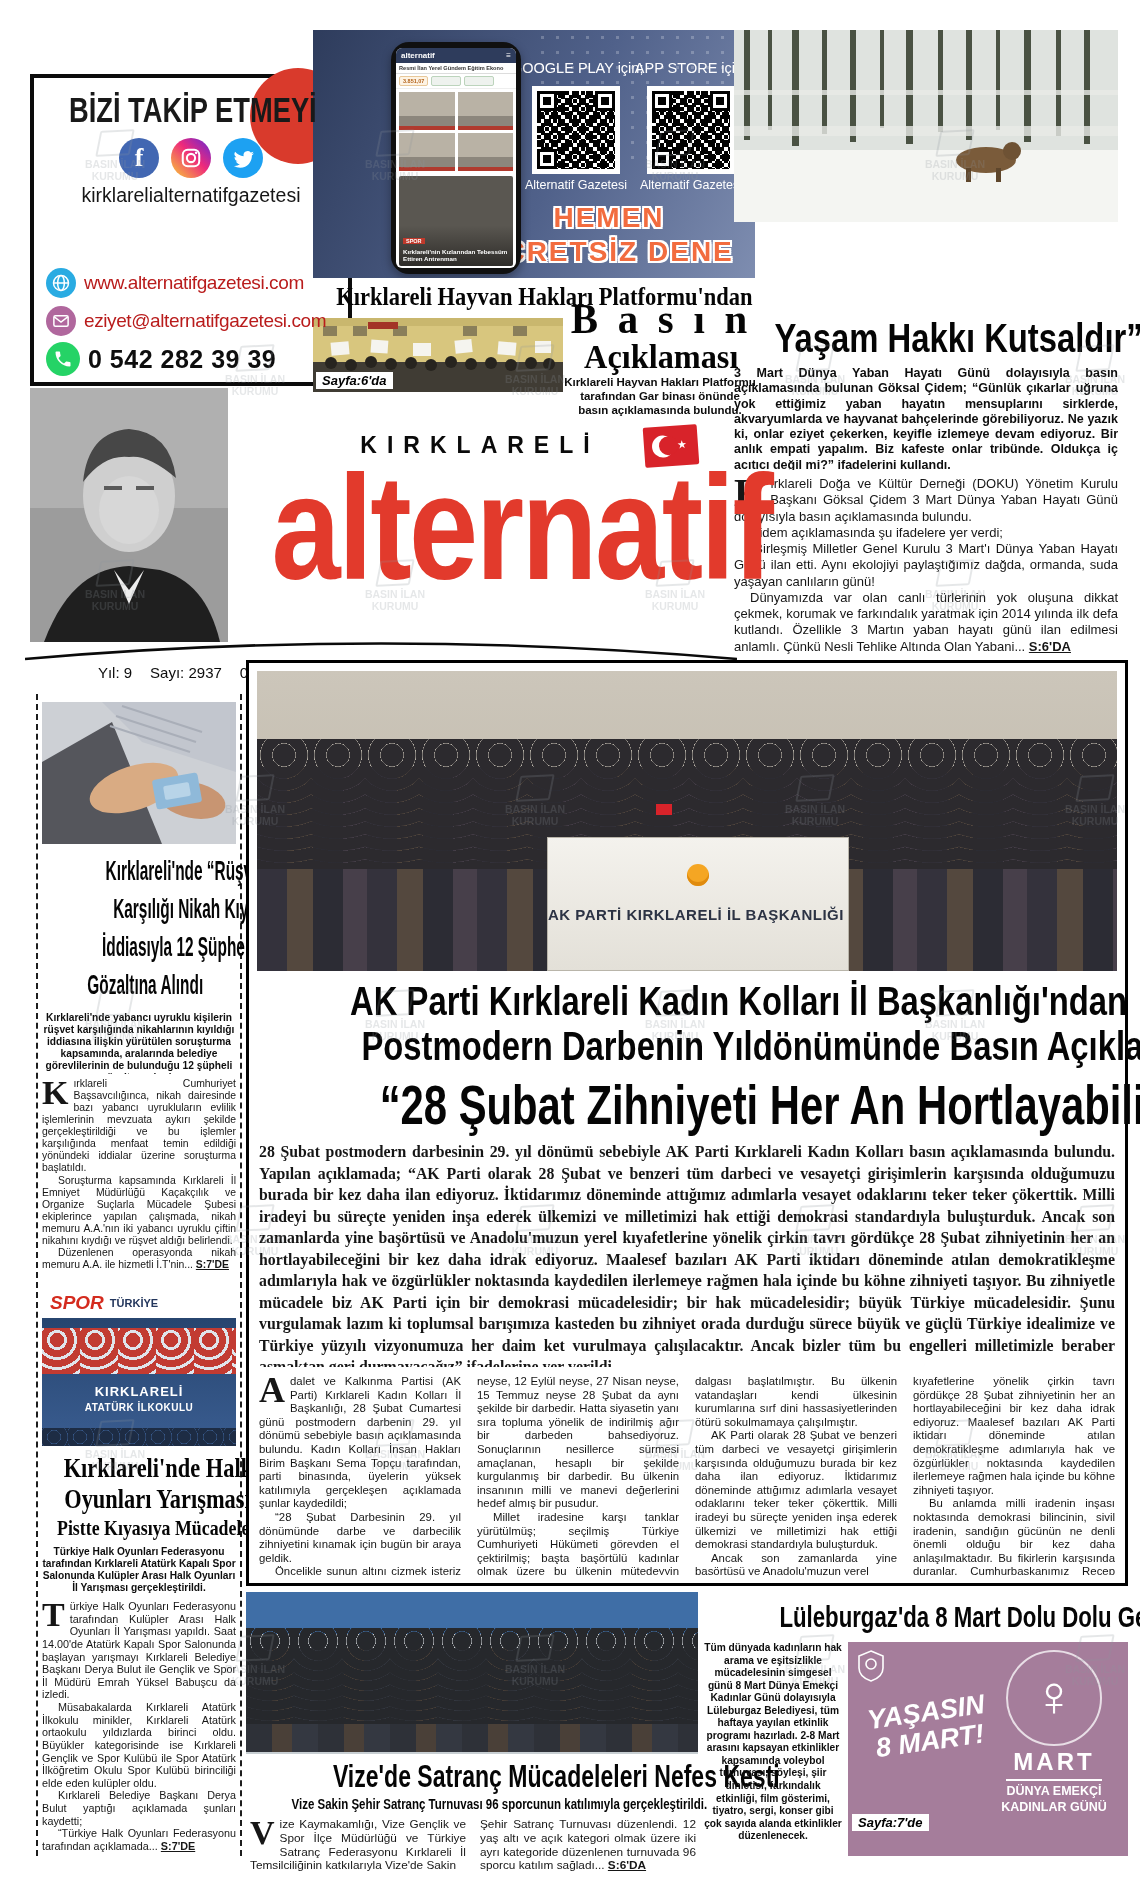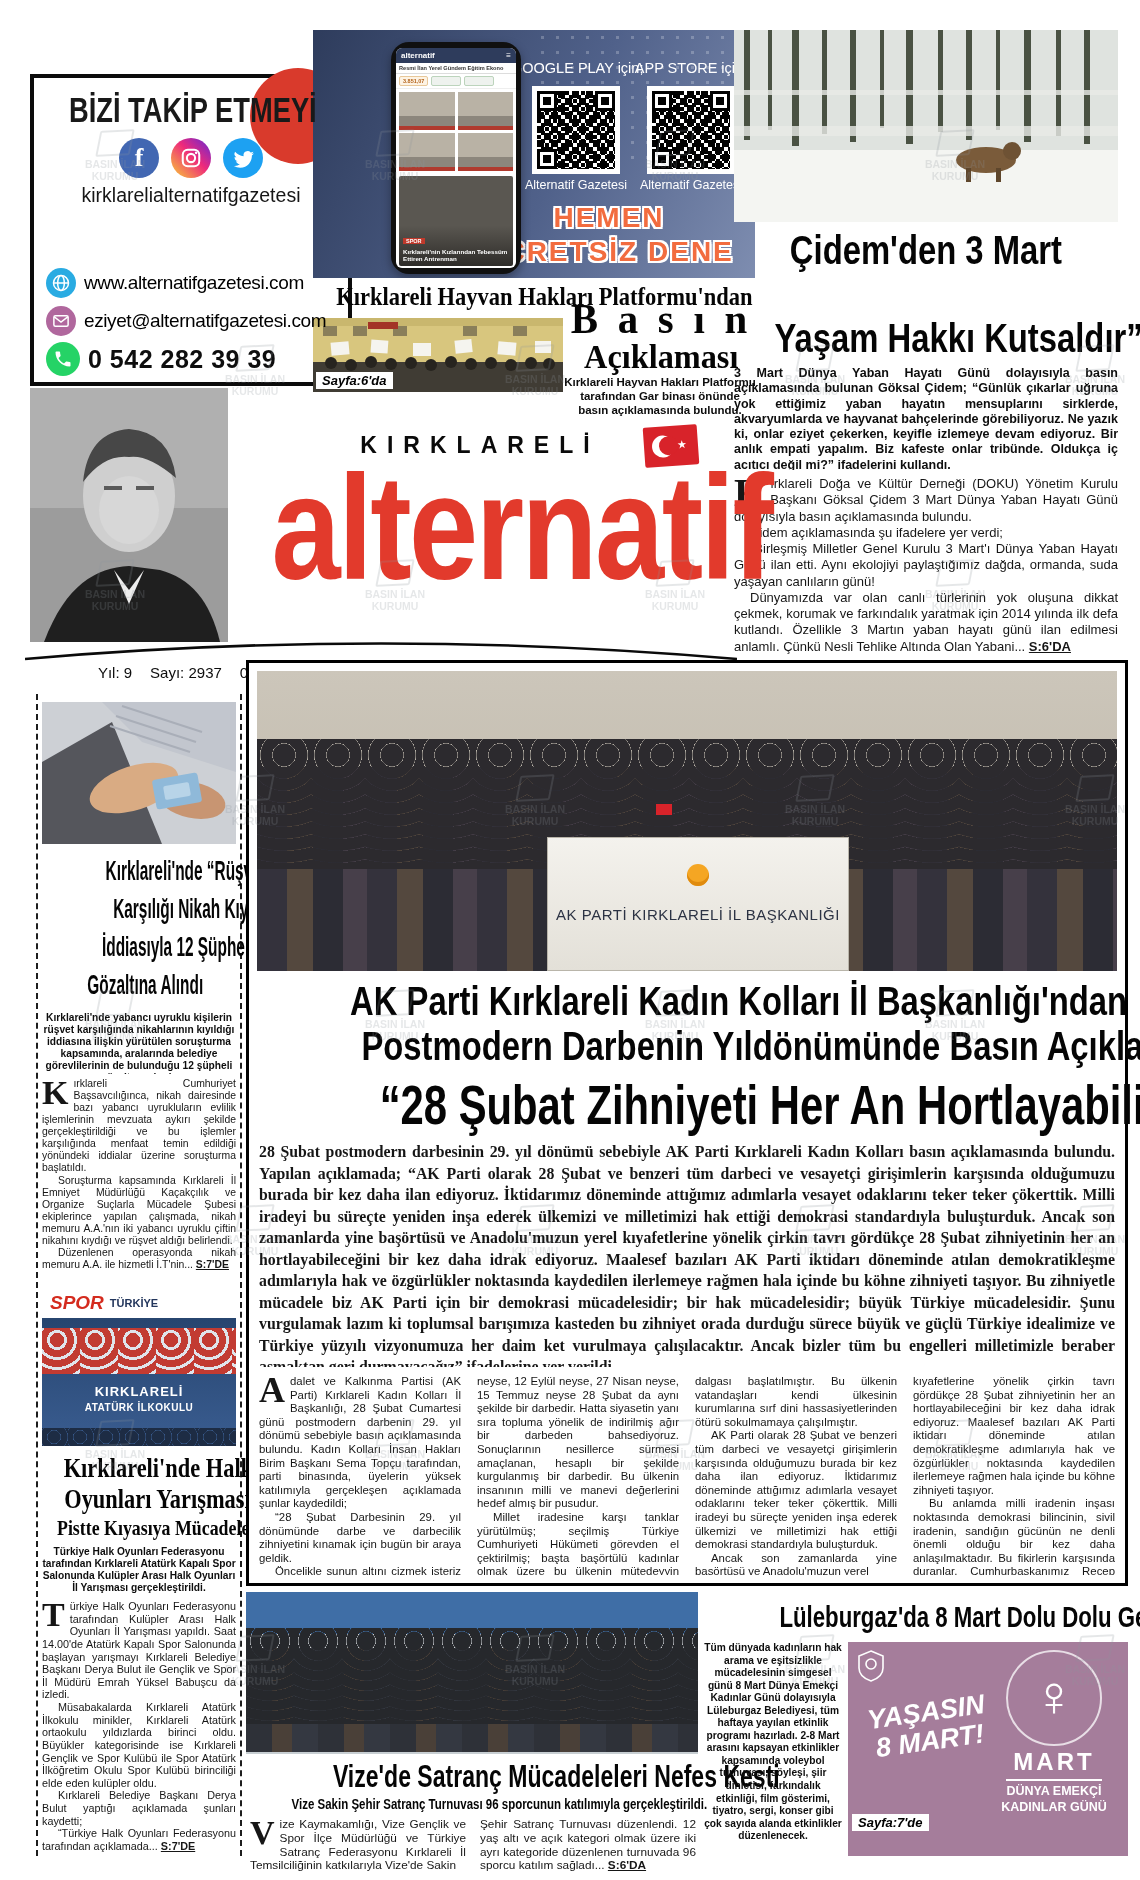--- a/index.html
+++ b/index.html
@@ -23,21 +23,21 @@
   .wm .cube{width:30px;height:22px;border:2px solid #8e959c;margin:0 auto 2px;border-radius:2px;
       transform:skewX(-14deg) rotate(-3deg);}
   
   #followbox{position:absolute;left:30px;top:74px;width:322px;height:312px;border:4px solid #0b0b0b;box-sizing:border-box;background:#fff;}
   .redcirc{position:absolute;right:2px;top:-10px;width:96px;height:96px;border-radius:50%;background:#d93a2c;z-index:0;}
   .ft{position:relative;z-index:1;text-align:center;font-weight:700;color:#191919;white-space:nowrap;}
   .ft>span{display:inline-block;transform:scaleX(.78);transform-origin:50% 50%;}
   .icir{width:40px;height:40px;border-radius:50%;display:flex;align-items:center;justify-content:center;color:#fff;}
   .crow{position:absolute;left:12px;display:flex;align-items:center;gap:8px;z-index:1;}
   .cico{width:30px;height:30px;border-radius:50%;display:flex;align-items:center;justify-content:center;flex:0 0 30px;}
-  .ctxt{font-size:19px;letter-spacing:-.4px;color:#000000;}
+  .ctxt{font-size:19px;letter-spacing:-.4px;color:#b91c1c;}
   
   #banner{position:absolute;left:313px;top:30px;width:442px;height:248px;
           background:linear-gradient(115deg,#2e3c5c 0%,#50618a 55%,#7e8db0 100%);overflow:hidden;}
   .dots{position:absolute;right:0;top:0;width:220px;height:130px;opacity:.45;
         background-image:radial-gradient(rgba(255,255,255,.5) 1.5px,transparent 1.6px);background-size:15px 15px;}
   .blabel{position:absolute;color:#fff;font-size:14.5px;white-space:nowrap;}
   .qr{position:absolute;width:88px;background:#fff;padding:5px;box-sizing:border-box;}
   .qrm{position:relative;width:78px;height:78px;
        background-image:repeating-conic-gradient(#000 0 25%,#fff 0 50%),repeating-conic-gradient(#000 0 25%,transparent 0 50%);
        background-size:8px 8px,14px 14px;background-blend-mode:multiply;}
@@ -72,21 +72,21 @@
   .cres::after{content:"";position:absolute;width:19px;height:19px;border-radius:50%;background:#d8232a;left:7px;top:1px;}
   .star{position:absolute;color:#fff;font-size:11px;left:33px;top:13px;}
   #dateline{position:absolute;left:25px;top:664px;width:712px;text-align:center;font-size:15px;color:#0d0d0d;}
   #dateline span{margin:0 9px;}
   .u{text-decoration:underline;font-weight:700;}
   
   .dashv{position:absolute;width:0;border-left:2.5px dashed #1d1d1d;}
   
   #mainbox{position:absolute;left:246px;top:660px;width:882px;height:926px;border:3.5px solid #000;box-sizing:border-box;background:#fff;}
   .podium{position:absolute;left:290px;bottom:0;width:300px;height:132px;background:linear-gradient(180deg,#f4f2ed,#e3e0d8);border:1px solid #b9b5aa;}
-  .podium .ptx{position:absolute;left:0;right:0;top:68px;text-align:center;font-size:15px;font-weight:400;color:#2c3344;letter-spacing:.5px;}
+  .podium .ptx{position:absolute;left:0;right:0;top:68px;font-size:15px;font-weight:700;color:#2c3344;letter-spacing:.5px;}
   .akdot{position:absolute;left:50%;top:26px;width:22px;height:22px;margin-left:-11px;border-radius:50%;background:#f5a623;box-shadow:inset 0 -4px #e08b0e;}
   .mini-flag{position:absolute;left:36%;top:-34px;width:16px;height:11px;background:#d8232a;}
   
   #mart8{position:absolute;left:848px;top:1642px;width:280px;height:214px;background:#a57d9b;overflow:hidden;}
   .slogan{position:absolute;left:4px;top:56px;width:152px;color:#fff;font-weight:800;font-style:italic;font-size:27px;line-height:1.08;text-align:center;transform:rotate(-8deg);}
   .fem{position:absolute;right:14px;top:8px;width:120px;text-align:center;color:#fff;}
   .femcirc{width:92px;height:92px;margin:0 auto;border:2px solid rgba(255,255,255,.75);border-radius:50%;font-size:58px;line-height:88px;}
   .femmonth{font-size:24px;font-weight:700;letter-spacing:3px;margin-top:2px;}
   .femline{width:96px;height:2px;background:#fff;margin:3px auto;}
   .femsub{font-size:12.5px;font-weight:700;line-height:1.25;}
@@ -257,21 +257,20 @@
           <rect x="0" y="96" width="384" height="10"></rect>
           <rect x="0" y="60" width="384" height="5"></rect>
         </g>
       <rect y="120" width="384" height="72" fill="#f4f5f2"></rect>
       <ellipse cx="252" cy="130" rx="30" ry="13" fill="#7a5b3a"></ellipse>
       <circle cx="278" cy="121" r="9" fill="#6e5234"></circle>
       <rect x="232" y="138" width="5" height="14" fill="#5e462c"></rect>
         <rect x="262" y="138" width="5" height="14" fill="#5e462c"></rect>
     </svg>
   </div>
-  <div class="hl" style="left:734px;top:228px;width:384px;font-size:40px;line-height:44px;--sx:.82;"><span>Çidem'den 3 Mart</span></div>
   <div class="hl" style="left:734px;top:316px;width:384px;font-size:40px;line-height:44px;--sx:.82;"><span>Yaşam Hakkı Kutsaldır”</span></div>
   <div class="lead" style="left:734px;top:366px;width:384px;font-size:12.5px;line-height:1.22;height:104px;text-align:justify;">3 Mart Dünya Yaban Hayatı Günü dolayısıyla basın açıklamasında bulunan Göksal Çidem; “Günlük çıkarlar uğruna yok ettiğimiz yaban hayatın mensuplarını sirklerde, akvaryumlarda ve hayvanat bahçelerinde görebiliyoruz. Ne yazık ki, onlar eziyet çekerken, keyifle izlemeye devam ediyoruz. Bir anlık empati yapalım. Biz kafeste onlar tribünde. Oldukça iç acıtıcı değil mi?” ifadelerini kullandı.</div>
   <div class="bt" style="left:734px;top:476px;width:384px;height:178px;font-size:13px;line-height:1.25;">
     <p class="ni"><span class="dc">K</span><span>ırklareli Doğa ve Kültür Derneği (DOKU) Yönetim Kurulu Başkanı Göksal Çidem 3 Mart Dünya Yaban Hayatı Günü dolayısıyla basın açıklamasında bulundu.</span></p>
     <p>Çidem açıklamasında şu ifadelere yer verdi;</p>
     <p>“Birleşmiş Milletler Genel Kurulu 3 Mart'ı Dünya Yaban Hayatı Günü ilan etti. Aynı ekolojiyi paylaştığımız dağda, ormanda, suda yaşayan canlıların günü!</p>
     <p><span>Dünyamızda var olan canlı türlerinin yok oluşuna dikkat çekmek, korumak ve farkındalık yaratmak için 2014 yılında ilk defa kutlandı. Özellikle 3 Martın yaban hayatı günü ilan edilmesi anlamlı. Çünkü Nesli Tehlike Altında Olan Yabani...</span> <span class="more">S:6'DA</span></p>
   </div>
 
   <div class="photo" style="left:30px;top:388px;width:198px;height:254px;">

